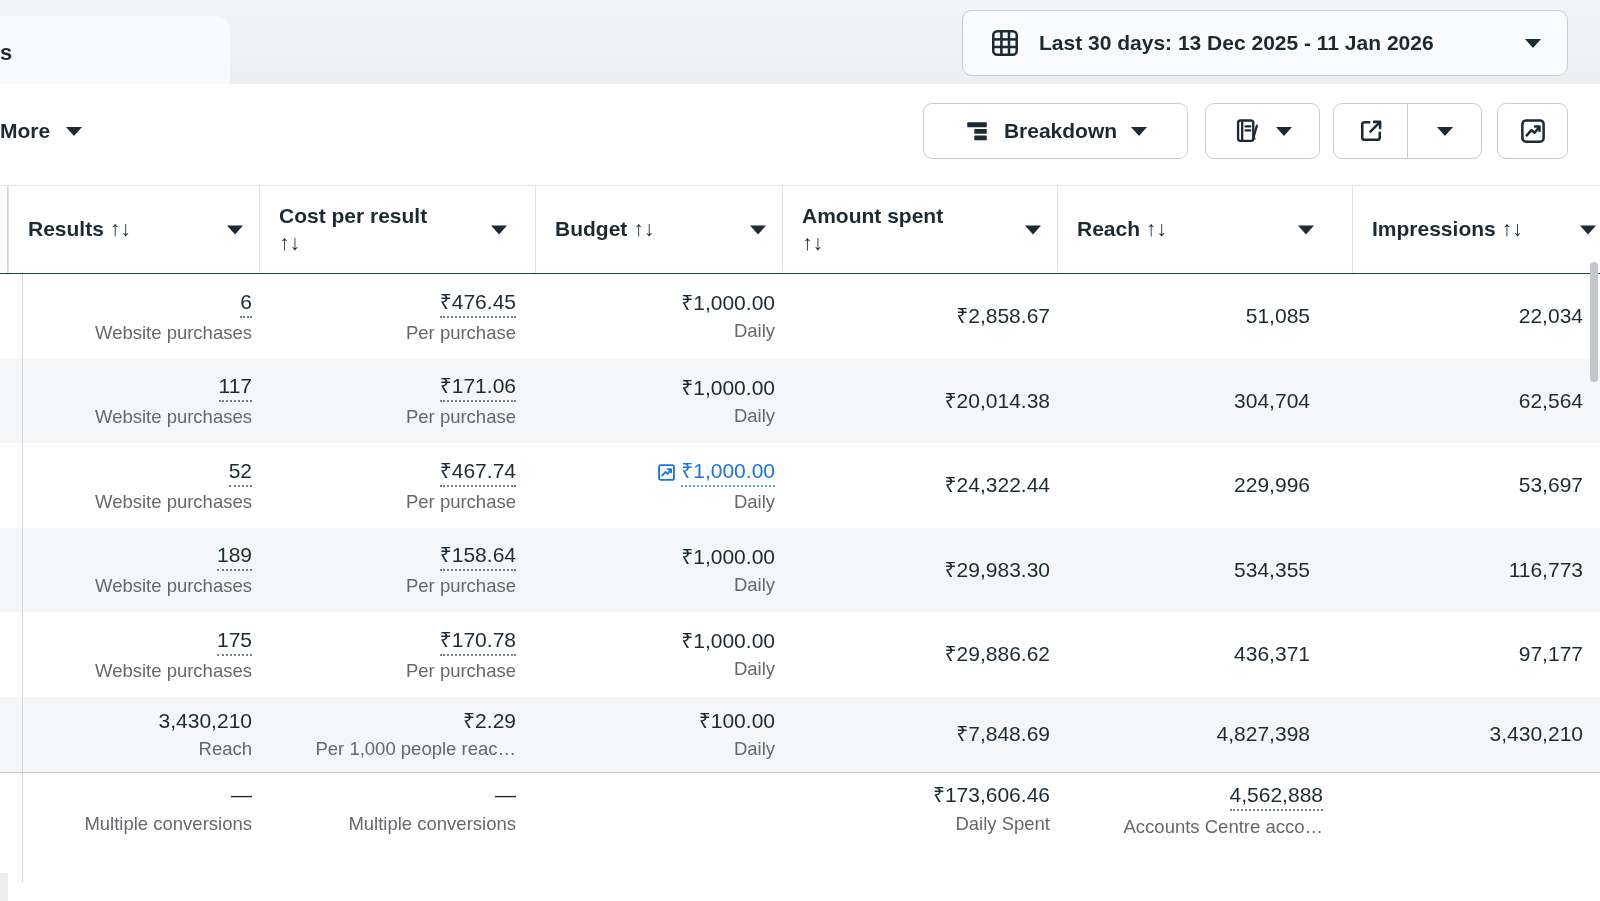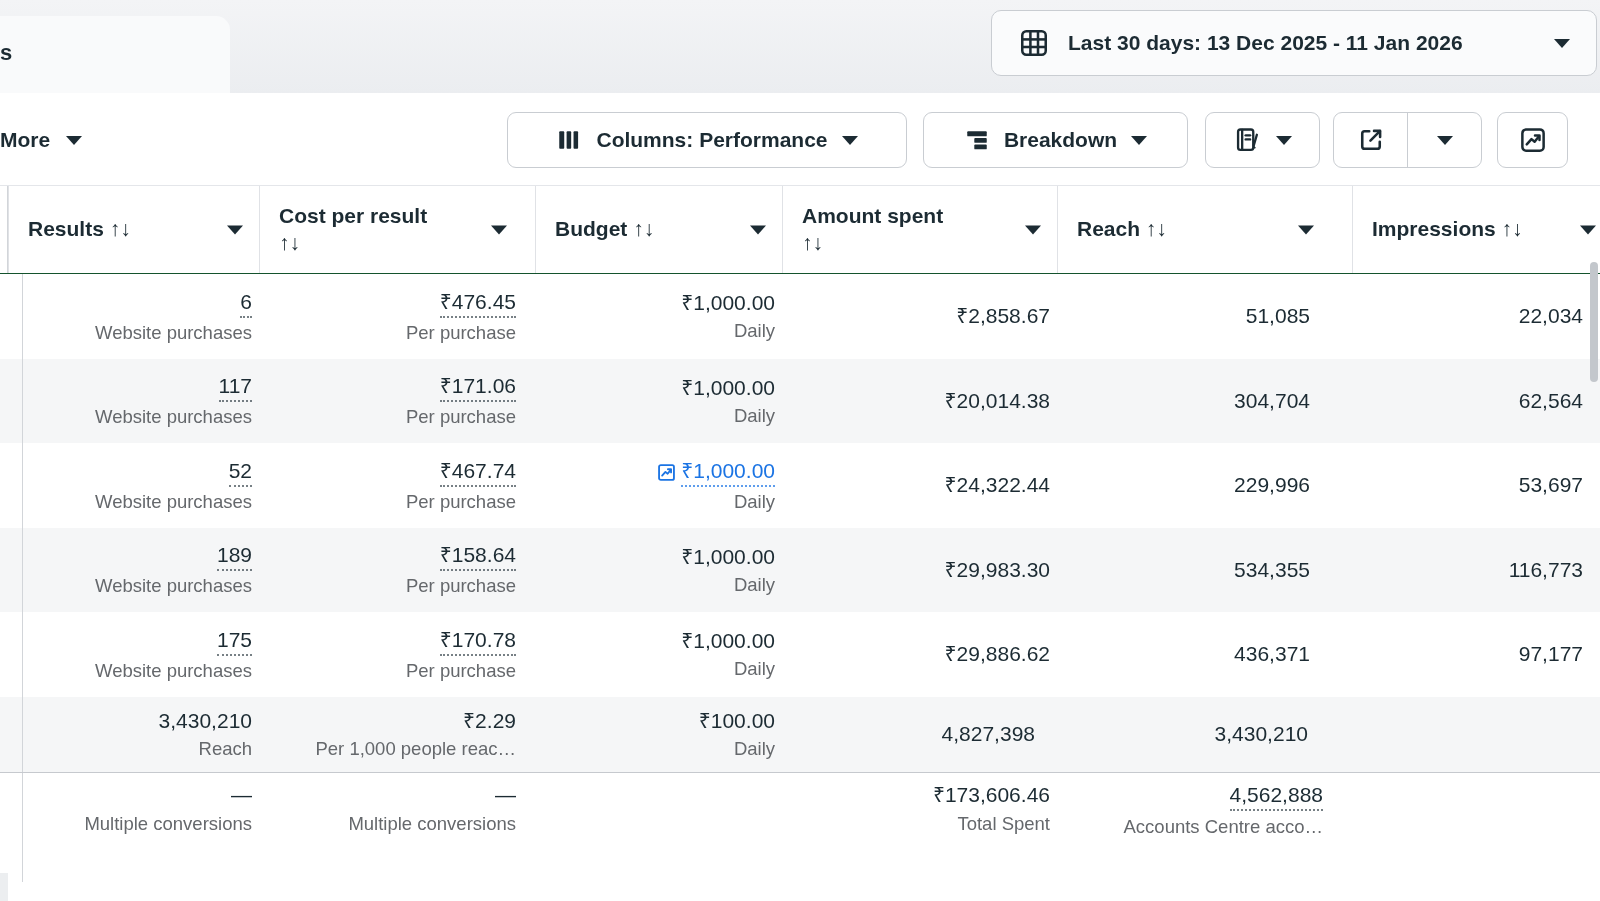--- a/index.html
+++ b/index.html
@@ -10,24 +10,24 @@
   }
   
   .topband { position:absolute; left:0; top:0; width:1600px; height:93px;
              background:linear-gradient(180deg,#f3f4f6 0%,#ebedf0 100%); }
   .tab { position:absolute; left:0; top:16px; width:230px; height:77px;
          background:#f9fafb; border-radius:0 14px 0 0; }
   .tab-label { position:absolute; left:0; top:24px; font-size:22px; font-weight:700; color:#1c2b33; }
   .date-btn { position:absolute; left:962px; top:10px; width:606px; height:66px;
               background:#fafbfc; border:1px solid #c9cdd2; border-radius:10px;
               display:flex; align-items:center; gap:18px; padding:0 26px;
-              font-size:21px; font-weight:600; color:#1c2b33; cursor:pointer;margin-left:29px; }
+              font-size:21px; font-weight:600; color:#1c2b33; cursor:pointer; }
   .date-btn .caret { margin-left:auto; }
   
-  .toolbar { position:absolute; left:0; top:93px; width:1600px; height:92px; background:#ffffff;text-decoration:underline; }
+  .toolbar { position:absolute; left:0; top:84px; width:1600px; height:92px; background:#ffffff;text-decoration:underline; }
   .more { position:absolute; left:0px; top:19px; height:56px; display:flex; align-items:center;
           gap:16px; font-size:21px; font-weight:600; cursor:pointer; }
   .tbtn { position:absolute; top:19px; height:56px; background:#ffffff;
           border:1px solid #c9cdd2; border-radius:9px; display:flex; align-items:center;
           justify-content:center; gap:14px; font-size:21px; font-weight:600; color:#1c2b33; cursor:pointer; }
   .btn-columns  { left:507px;  width:400px; }
   .btn-breakdown{ left:923px;  width:265px; }
   .btn-reports  { left:1205px; width:115px; }
   .btn-export   { left:1333px; width:149px; padding:0; gap:0; }
   .btn-export .half { flex:1; height:100%; display:flex; align-items:center; justify-content:center; }
@@ -94,31 +94,20 @@
     <span class="caret"></span>
   </button>
 </div>
 
 <div class="toolbar">
   <div class="more">
     <span>More</span>
     <span class="caret"></span>
   </div>
 
-  <button class="tbtn btn-columns">
-    <span>
-      <svg width="26" height="26" viewBox="0 0 24 24" fill="#1c2b33">
-        <rect x="3" y="4" width="4.6" height="16" rx="0.8"></rect>
-        <rect x="9.8" y="4" width="4.2" height="16" rx="0.8"></rect>
-        <rect x="16.2" y="4" width="4.2" height="16" rx="0.8"></rect>
-      </svg>
-    </span>
-    <span>Columns: Performance</span>
-    <span class="caret"></span>
-  </button>
 
   <button class="tbtn btn-breakdown">
     <span>
       <svg width="26" height="26" viewBox="0 0 24 24" fill="#1c2b33">
         <rect x="3" y="4" width="18" height="4.6" rx="0.8"></rect>
         <rect x="9.5" y="10.2" width="11.5" height="4.4" rx="0.8"></rect>
         <rect x="9.5" y="16.2" width="11.5" height="4.4" rx="0.8"></rect>
       </svg>
     </span>
     <span>Breakdown</span>
@@ -396,20 +385,25 @@
             <span>₹2.29</span>
           </span>
           <span class="sub">Per 1,000 people reac…</span>
         </div>
         <div class="td col-budget">
           <span class="val">
             <span>₹100.00</span>
           </span>
           <span class="sub">Daily</span>
         </div>
+        <div class="td col-spent">
+          <span class="val">
+            <span>₹7,848.69</span>
+          </span>
+        </div>
         <div class="td col-imp">
           <span class="val">
             <span>4,827,398</span>
           </span>
         </div>
         <div class="td col-reach">
           <span class="val">
             <span>3,430,210</span>
           </span>
         </div>
@@ -425,21 +419,21 @@
     <div class="td col-cost">
       <span class="val">—</span>
       <span class="sub">Multiple conversions</span>
     </div>
     <div class="td col-budget">
       <span class="val"></span>
       <span class="sub"></span>
     </div>
     <div class="td col-spent">
       <span class="val">₹173,606.46</span>
-      <span class="sub">Total Spent</span>
+      <span class="sub">Daily Spent</span>
     </div>
     <div class="td col-reach">
       <span class="val">
           <span class="u">4,562,888</span>
         </span>
       <span class="sub">Accounts Centre acco…</span>
     </div>
   </div>
 </div>
 

